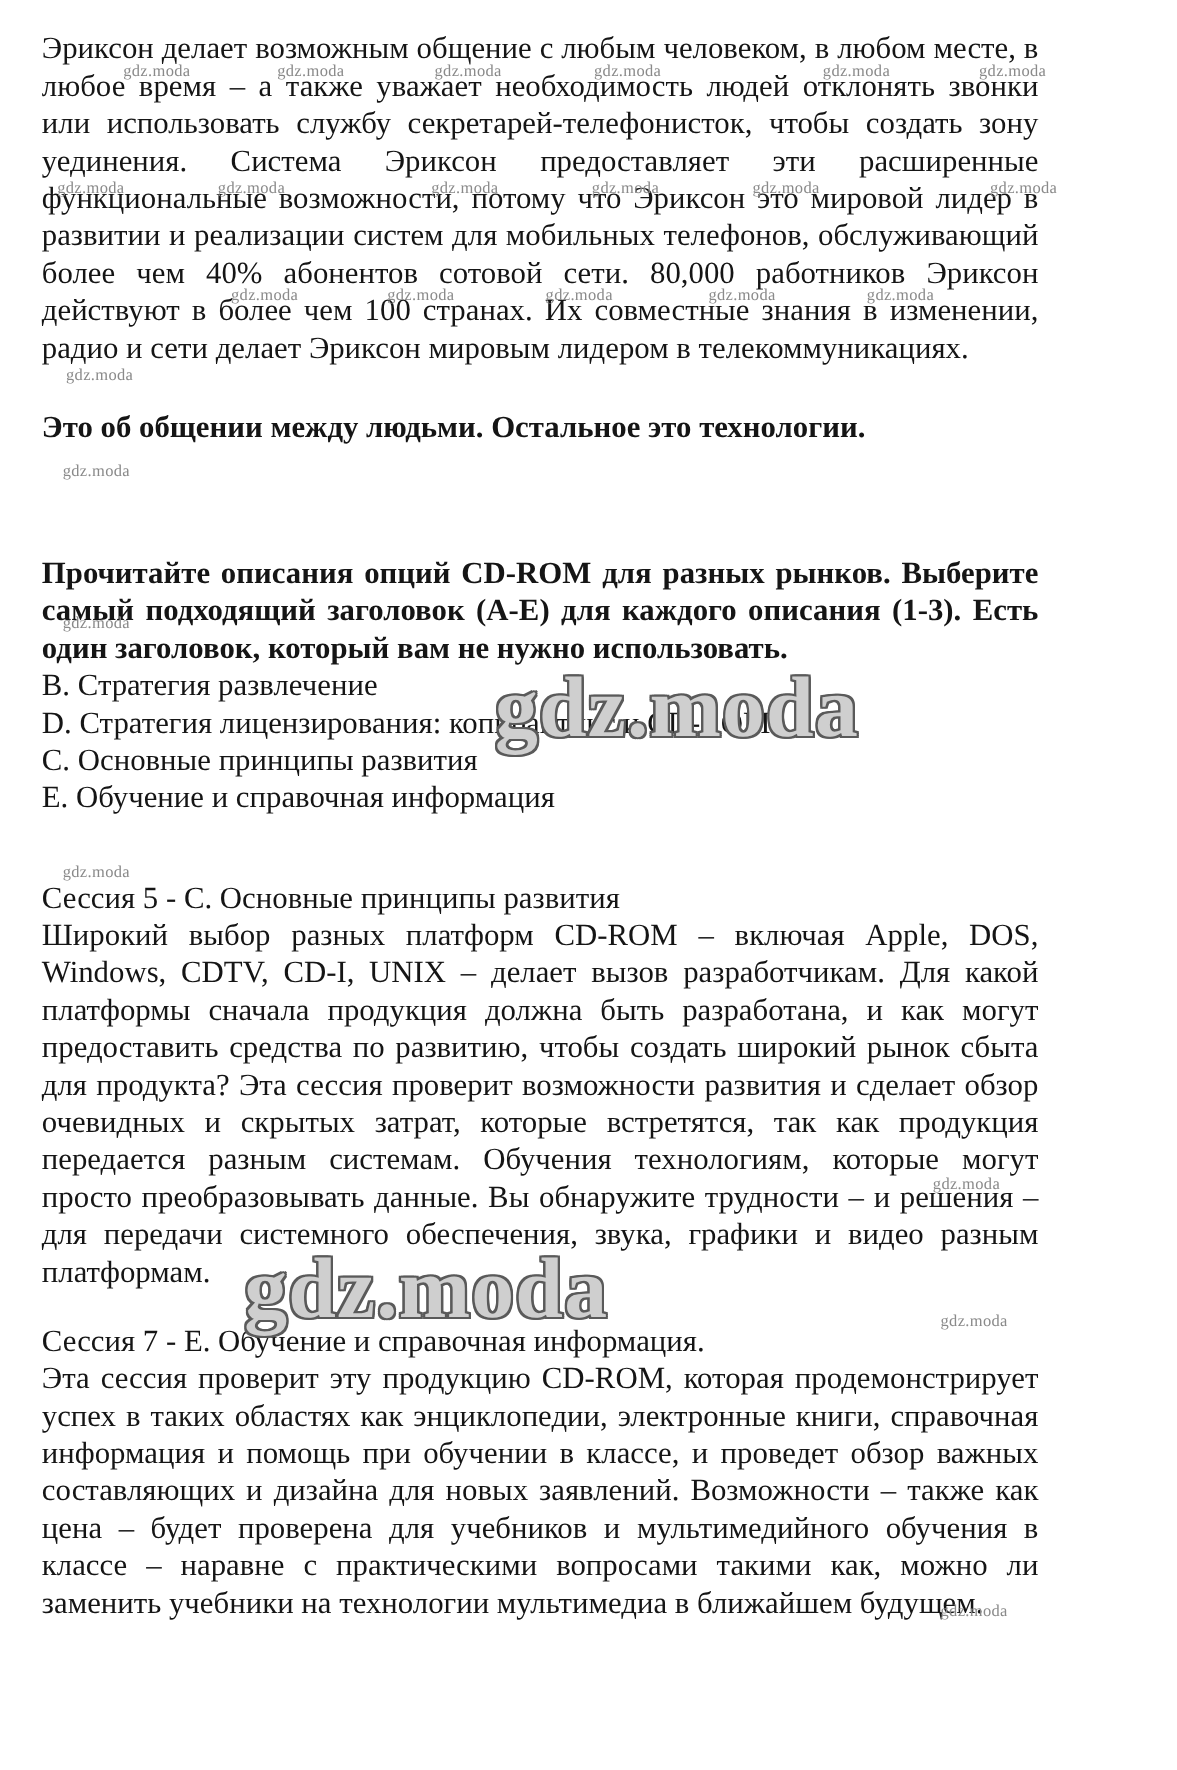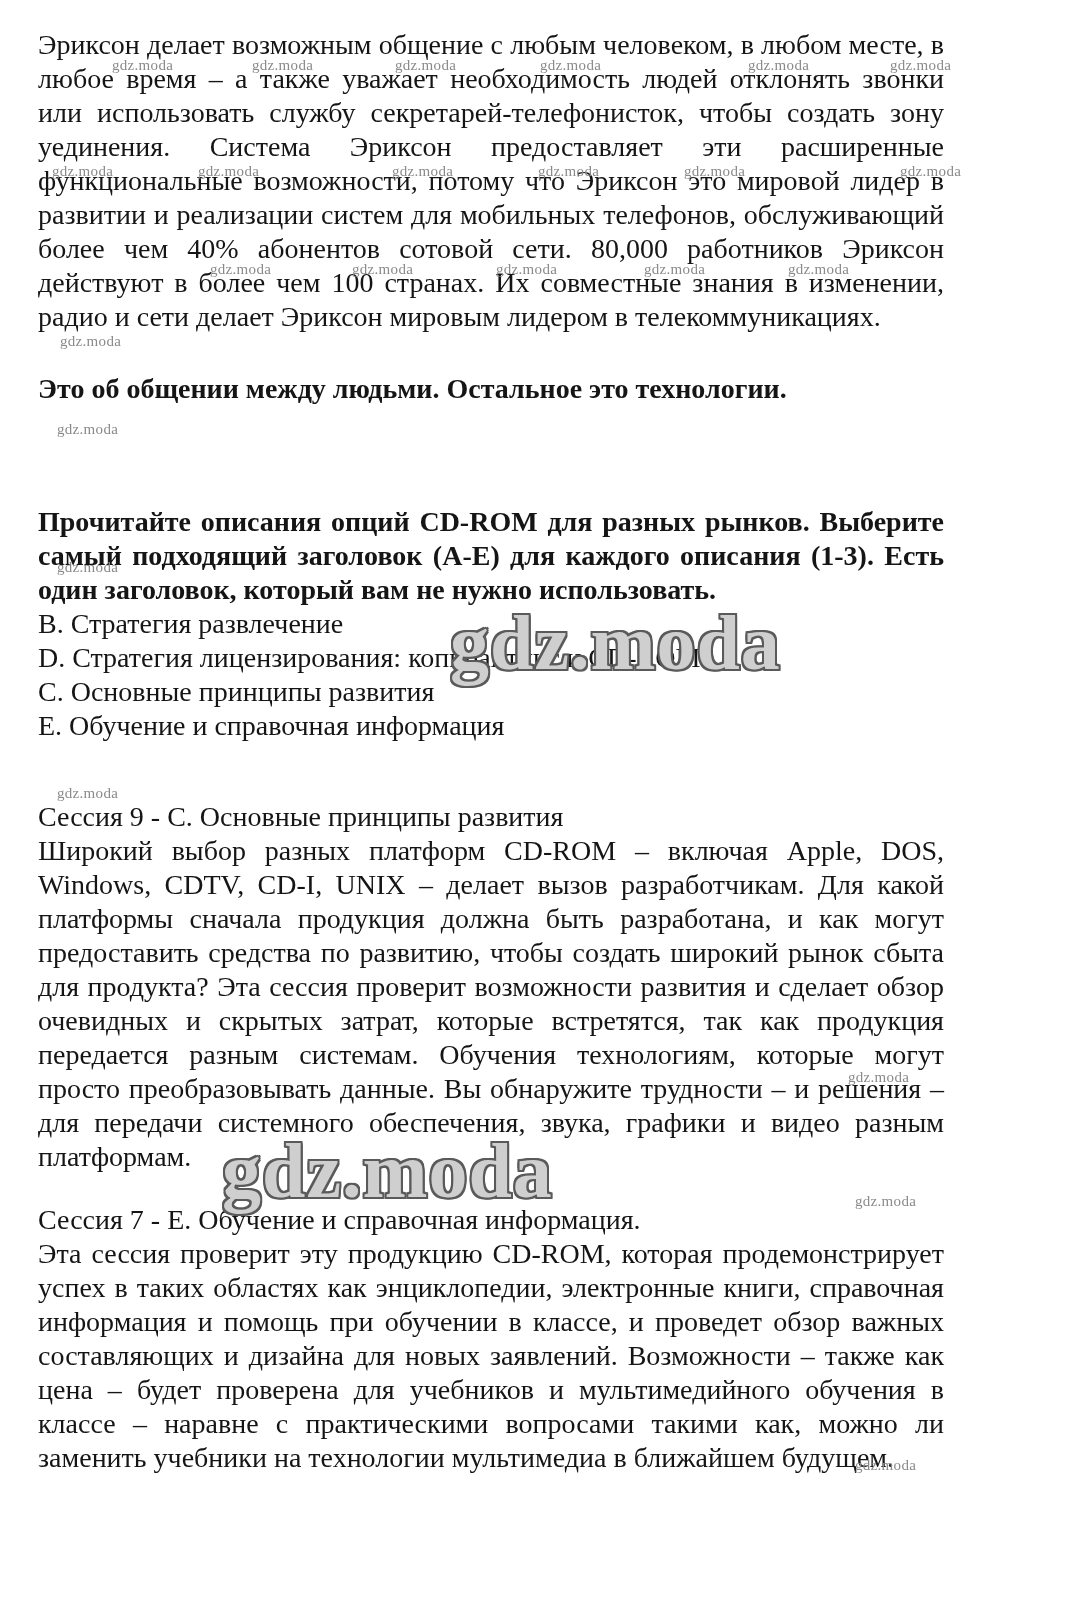--- a/index.html
+++ b/index.html
@@ -59,21 +59,21 @@
 
   <p class="block bold justify" style="top:505px">Прочитайте описания опций CD-ROM для разных рынков. Выберите самый подходящий заголовок (А-Е) для каждого описания (1-3). Есть один заголовок, который вам не нужно использовать.</p>
 
   <div class="block" style="top:607px">
     <div class="list-item">B. Стратегия развлечение</div>
     <div class="list-item">D. Стратегия лицензирования: копирайтинг и CD-ROM</div>
     <div class="list-item">C. Основные принципы развития</div>
     <div class="list-item">E. Обучение и справочная информация</div>
   </div>
 
-  <p class="block" style="top:800px">Сессия 9 - C. Основные принципы развития</p>
+  <p class="block" style="top:800px">Сессия 5 - C. Основные принципы развития</p>
 
   <p class="block justify" style="top:834px">Широкий выбор разных платформ CD-ROM – включая Apple, DOS, Windows, CDTV, CD-I, UNIX – делает вызов разработчикам. Для какой платформы сначала продукция должна быть разработана, и как могут предоставить средства по развитию, чтобы создать широкий рынок сбыта для продукта? Эта сессия проверит возможности развития и сделает обзор очевидных и скрытых затрат, которые встретятся, так как продукция передается разным системам. Обучения технологиям, которые могут просто преобразовывать данные. Вы обнаружите трудности – и решения – для передачи системного обеспечения, звука, графики и видео разным платформам.</p>
 
   <p class="block" style="top:1203px">Сессия 7 - E. Обучение и справочная информация.</p>
 
   <p class="block justify" style="top:1237px">Эта сессия проверит эту продукцию CD-ROM, которая продемонстрирует успех в таких областях как энциклопедии, электронные книги, справочная информация и помощь при обучении в классе, и проведет обзор важных составляющих и дизайна для новых заявлений. Возможности – также как цена – будет проверена для учебников и мультимедийного обучения в классе – наравне с практическими вопросами такими как, можно ли заменить учебники на технологии мультимедиа в ближайшем будущем.</p>
 
   <span class="wm-big" style="left:450px; top:600px">gdz.moda</span>
   <span class="wm-big" style="left:222px; top:1128px">gdz.moda</span>
 

